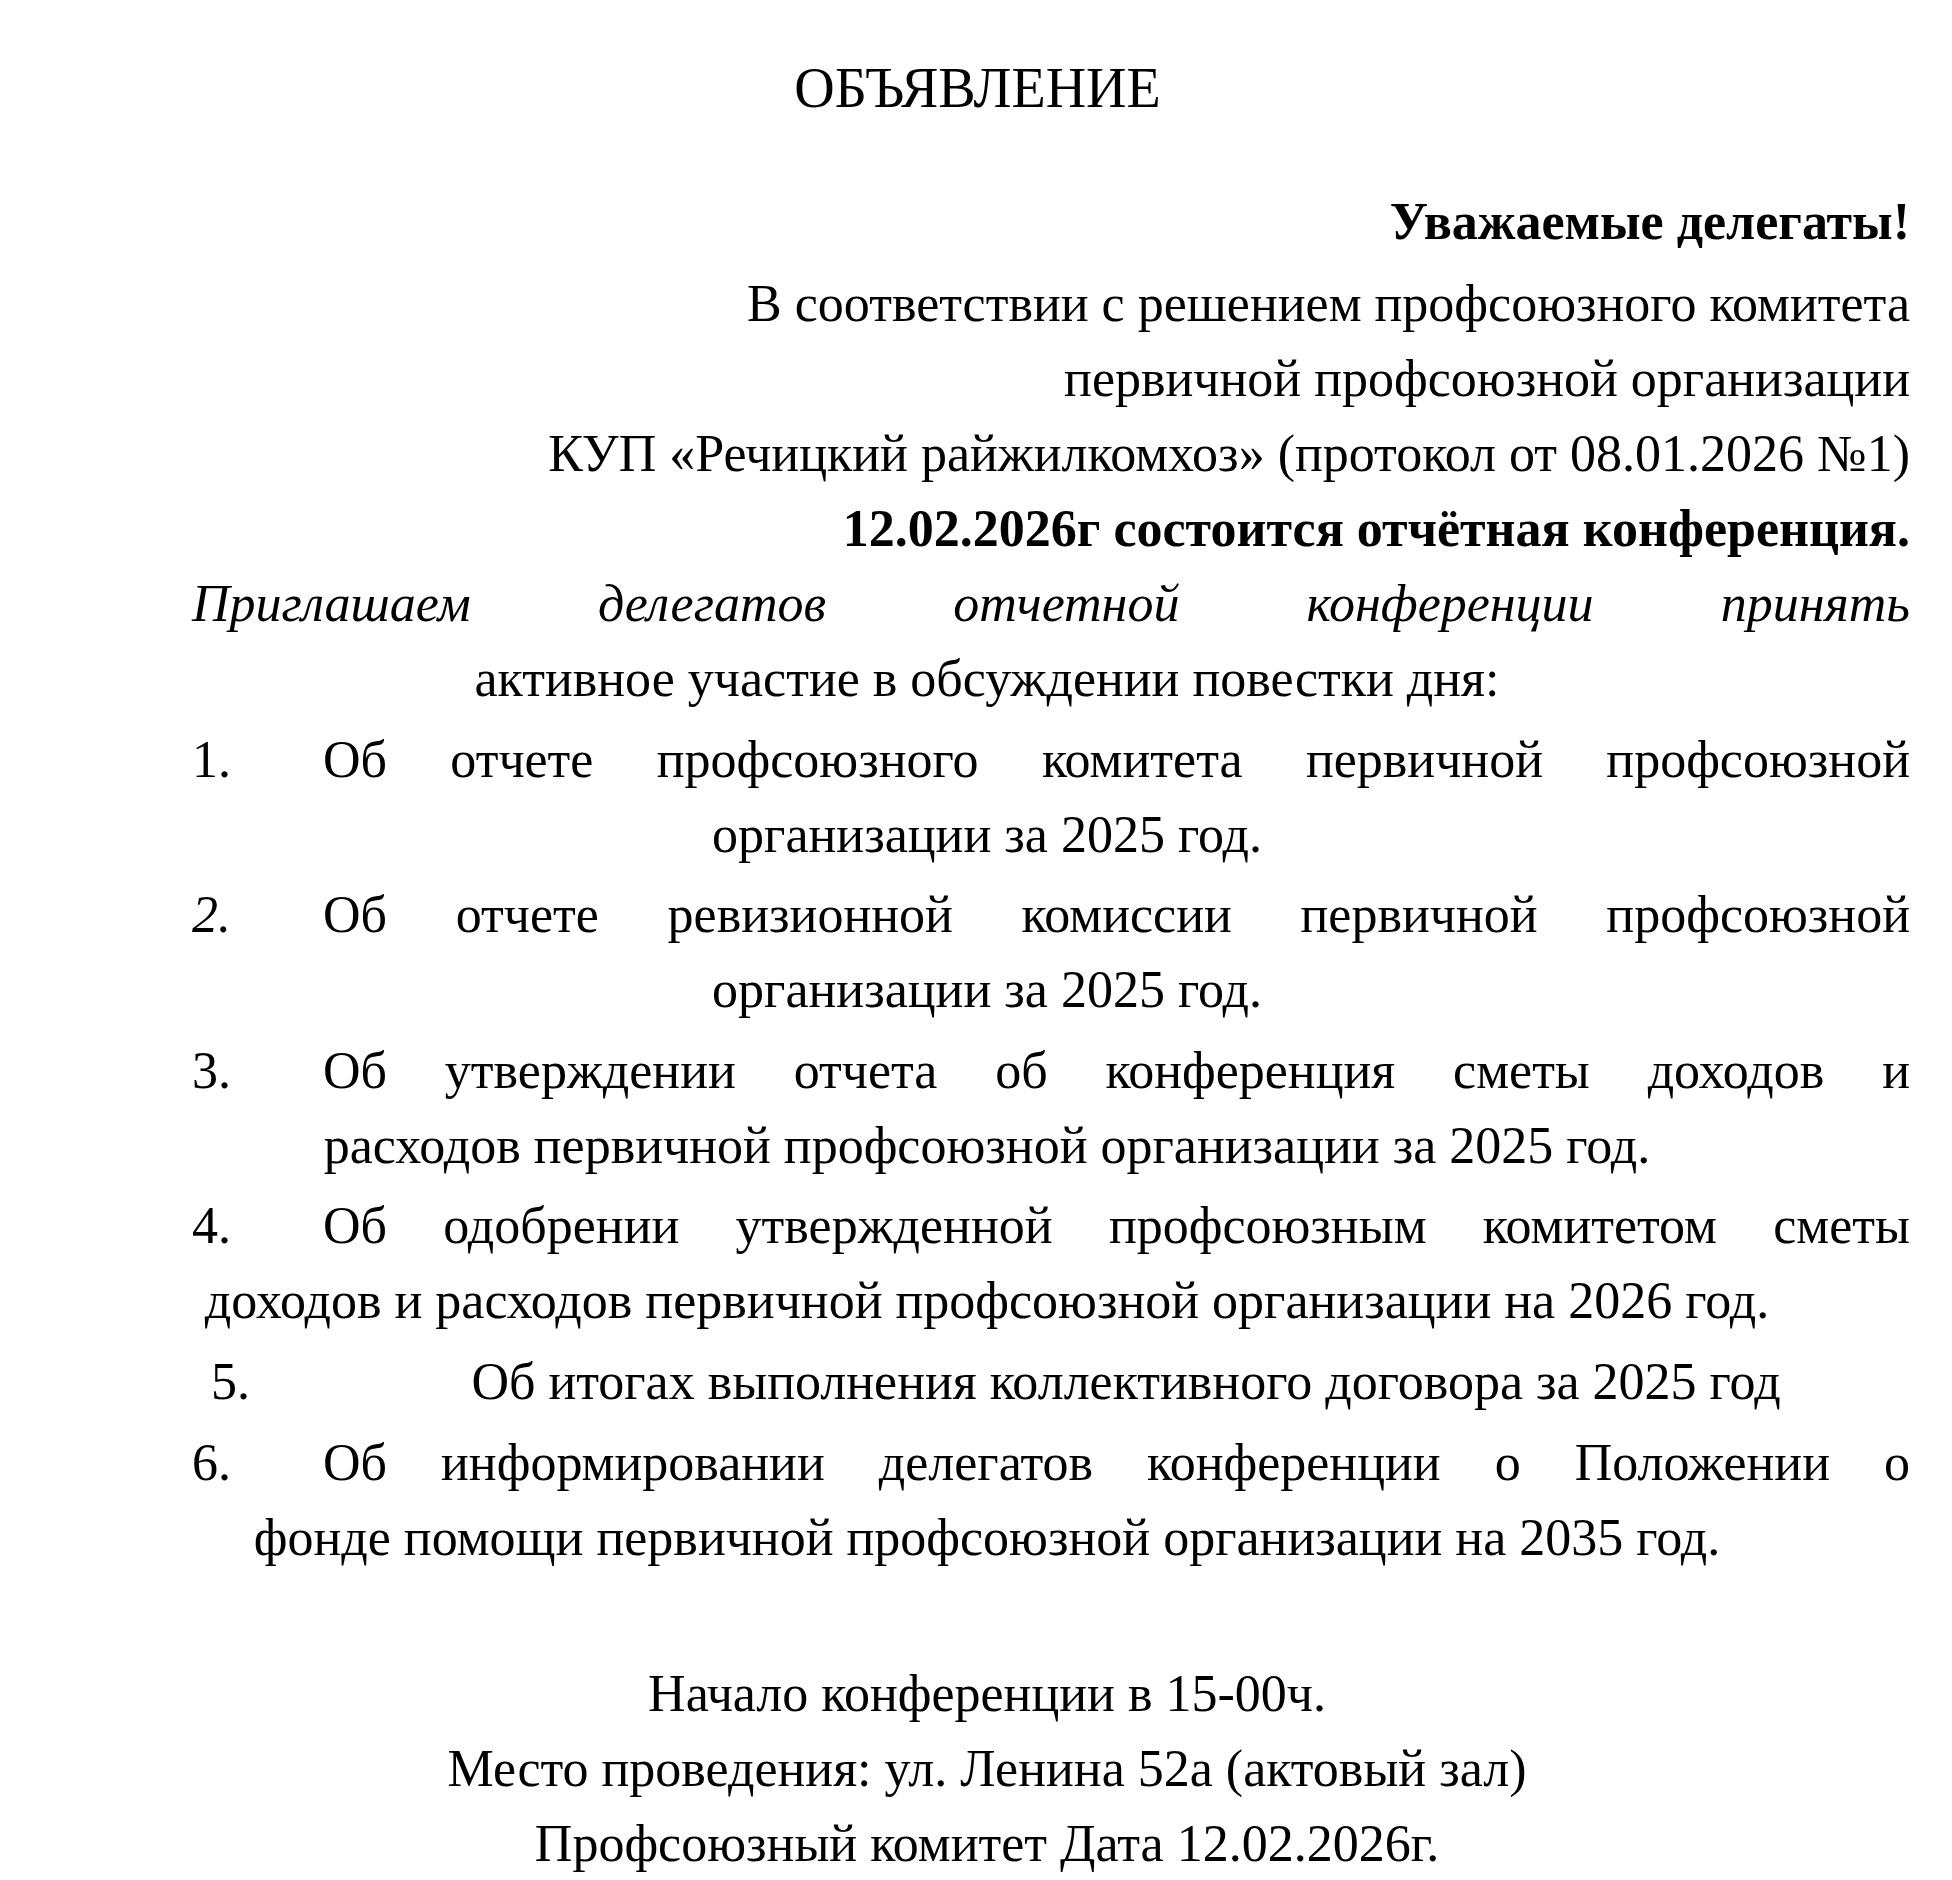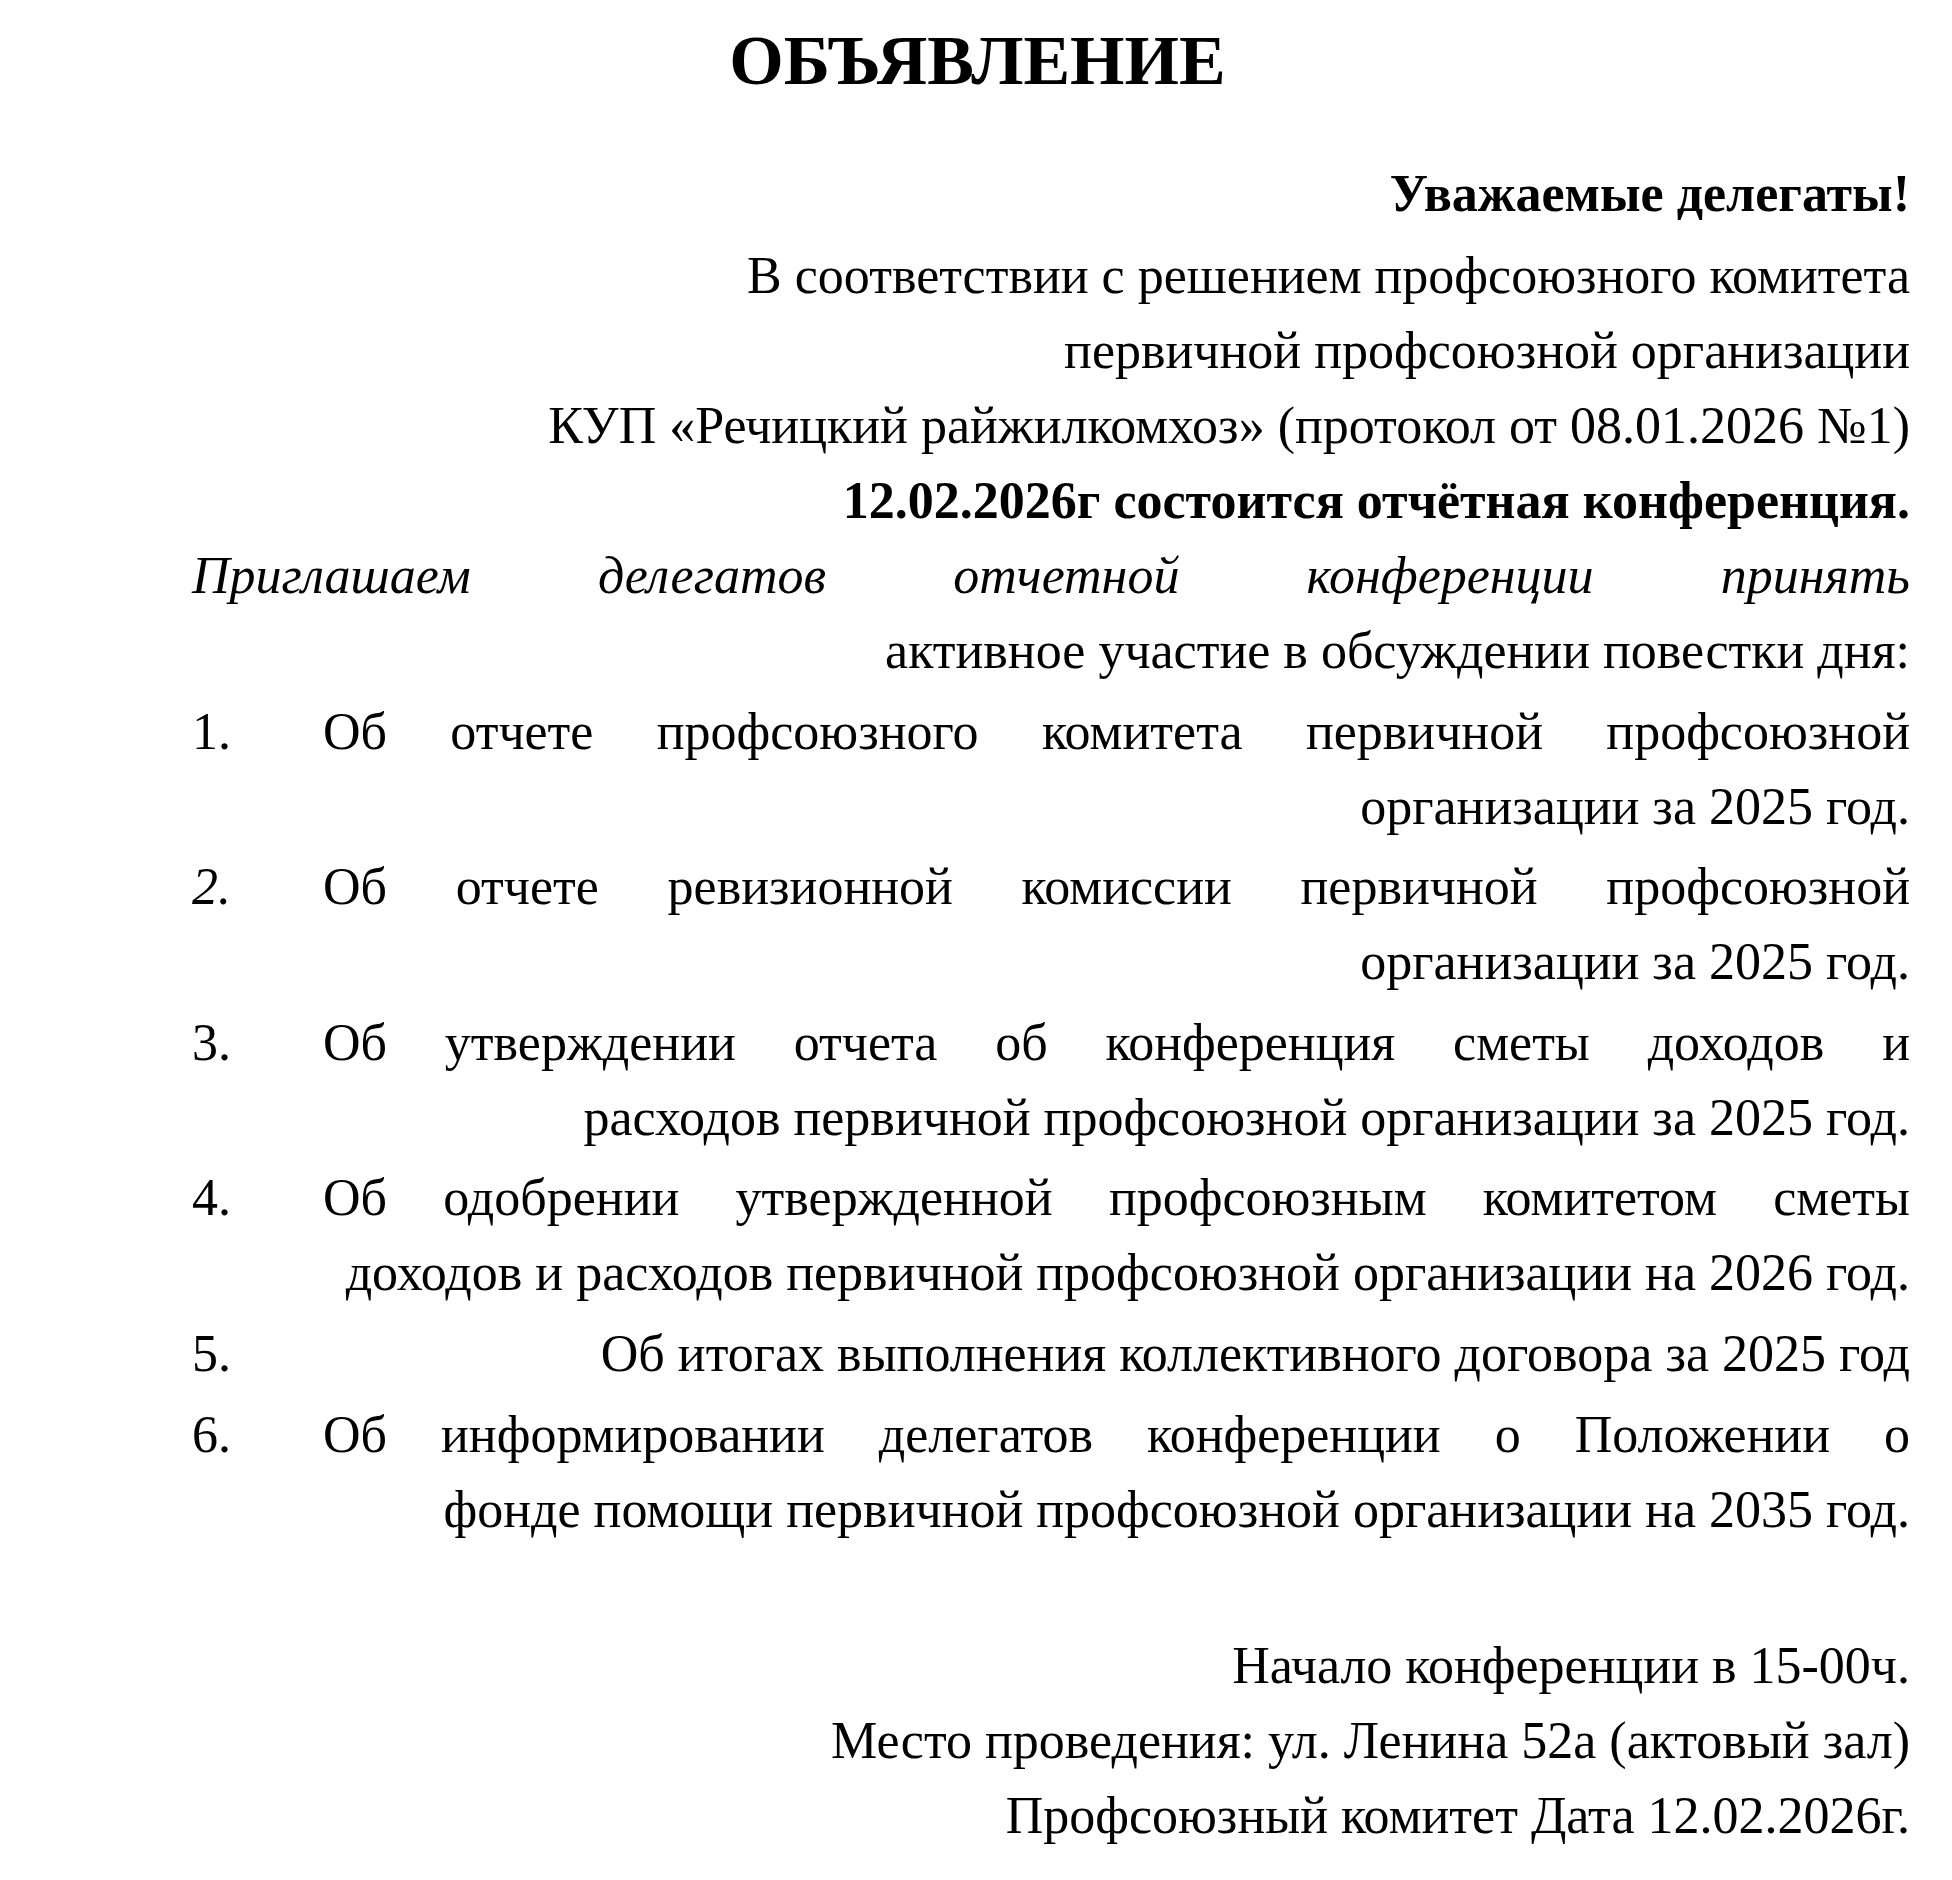--- a/index.html
+++ b/index.html
@@ -21,26 +21,27 @@
     overflow: hidden;
   }
   .line { min-height: 75px; }
   .center { text-align: right; }
   .bold { font-weight: bold; }
   
   .jline {
     text-align: justify;
     text-align-last: justify;
   }
-  .lline { text-align: right; }
+  .lline { text-align: center; margin-left: 19px; }
   .title {
-    font-size: 70px;
-    font-weight: bold;
+    font-size: 56px;
+    font-weight: normal;
     text-align: center;
     margin-bottom: 58px;
+    margin-top: 28px;
   }
   .salutation { margin-bottom: 7.5px; }
   .indent { padding-left: 147px; font-style: italic; }
   .agenda-item { margin-top: 5.6px; }
   .agenda-first {
     position: relative;
     padding-left: 278px;
   }
   .num {
     position: absolute;

